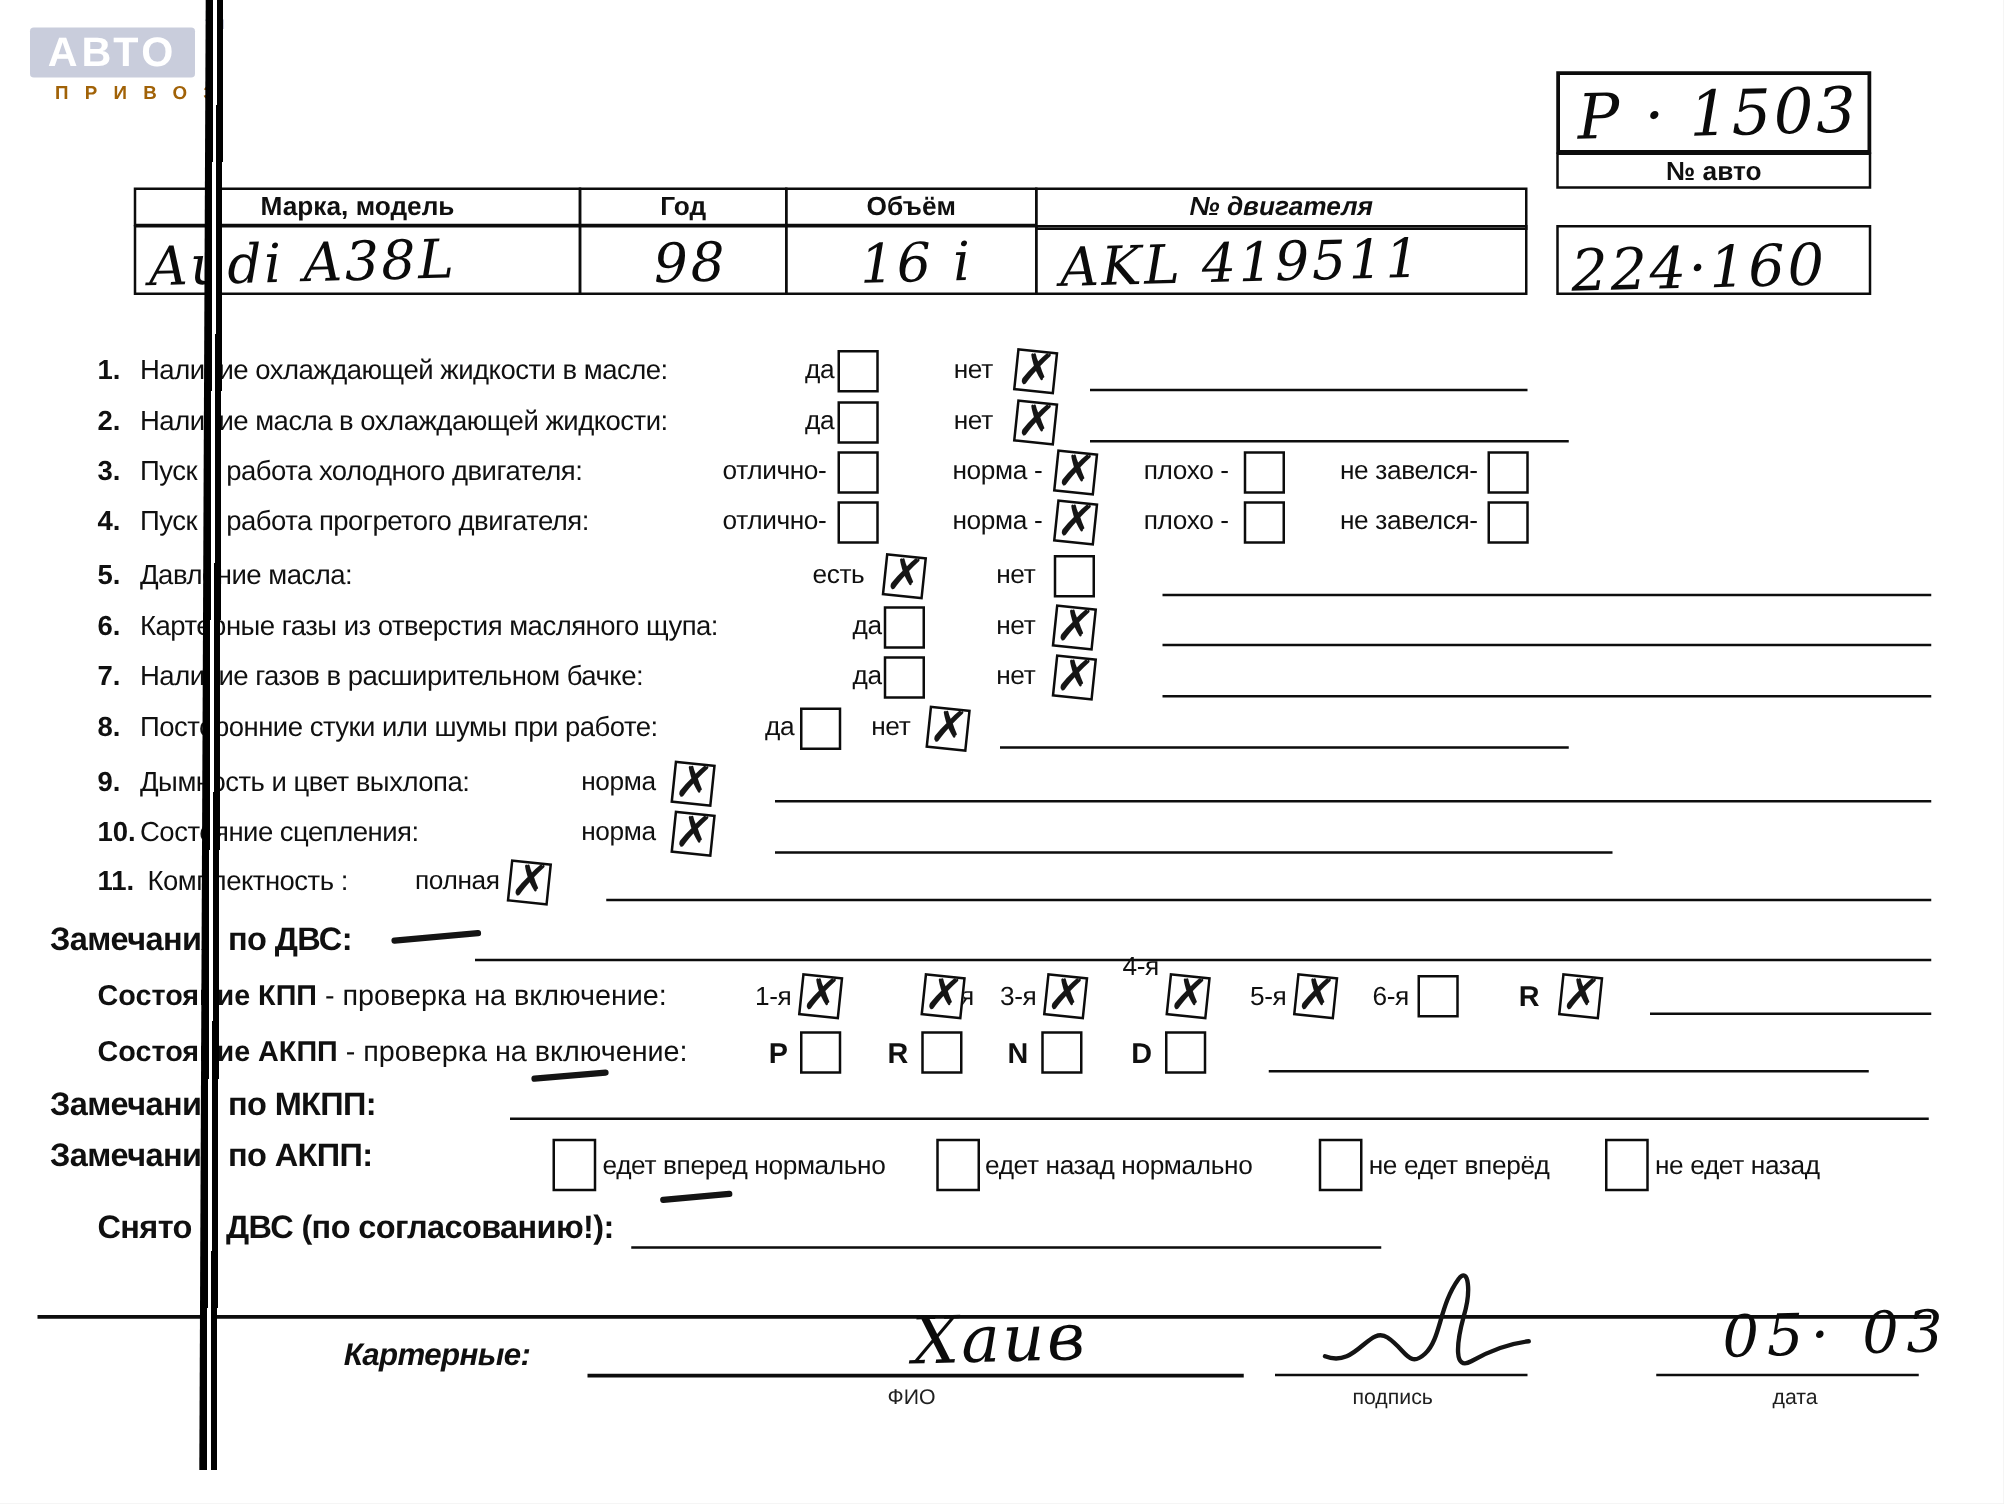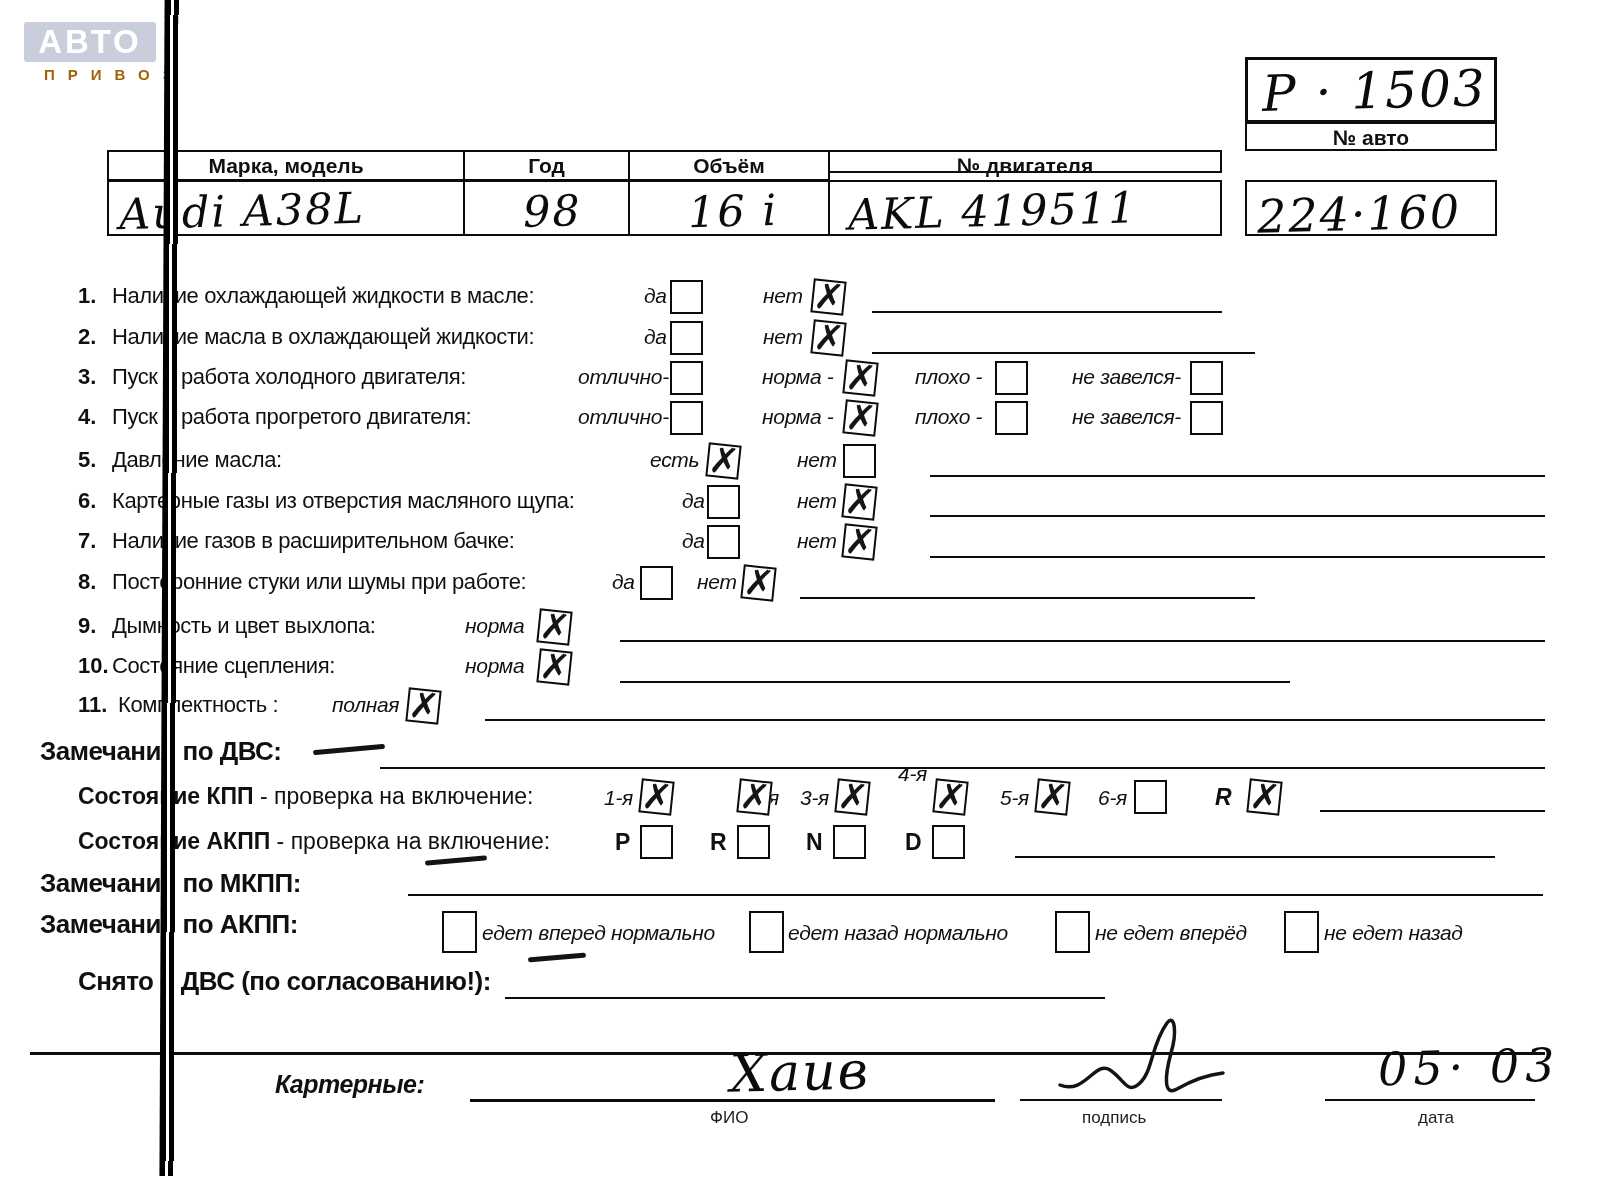--- a/index.html
+++ b/index.html
@@ -19,21 +19,21 @@
   .title{left:107px;top:80px;width:1115px;text-align:center;font-weight:bold;font-size:31px;letter-spacing:-0.5px;}
   
   .cell{position:absolute;border:2px solid #0c0c0c;box-sizing:border-box;text-align:center;}
   .cell.h{font-weight:bold;font-size:21px;line-height:28px;}
   
   .hw{position:absolute;font-family:"DejaVu Serif",serif;font-style:italic;color:#0b0b0b;
       white-space:nowrap;letter-spacing:2px;transform:rotate(-1.5deg);}
   
   .n{position:absolute;font-weight:bold;font-size:22px;}
   .q{position:absolute;font-size:22px;letter-spacing:-0.4px;white-space:nowrap;}
-  .opt{position:absolute;font-style:italic;font-size:21px;letter-spacing:-0.3px;white-space:nowrap;text-align:center;}
+  .opt{position:absolute;font-size:21px;letter-spacing:-0.3px;white-space:nowrap;text-align:center;}
   .sec{position:absolute;font-weight:bold;font-size:26px;letter-spacing:-0.5px;white-space:nowrap;}
   .mix{position:absolute;font-size:23px;white-space:nowrap;}
   .mix b{font-weight:bold;}
   .pr{position:absolute;font-weight:bold;font-size:23px;}
   .cb{position:absolute;width:33px;height:34px;border:2px solid #0c0c0c;background:#fff;
       box-sizing:border-box;text-align:center;overflow:visible;
       font-family:"DejaVu Sans",sans-serif;font-size:36px;line-height:30px;color:#151515;}
   .cb.checked{font-style:italic;transform:rotate(6deg);}
   .cb.tall{height:42px;width:35px;}
   .ln{position:absolute;height:0;border-top:2px solid #0d0d0d;}
@@ -60,21 +60,21 @@
     <span class="hw" style="left:14px;top:2px;font-size:50px;">Р · 1503</span>
   </div>
   <div class="cell h" style="left:1245px;top:122px;width:252px;height:29px;">№ авто</div>
   <div class="cell" style="left:1245px;top:180px;width:252px;height:56px;">
     <span class="hw" style="left:10px;top:5px;font-size:46px;">224·160</span>
   </div>
 
   <div class="cell h" style="left:107px;top:150px;width:358px;height:31px;">Марка, модель</div>
   <div class="cell h" style="left:463px;top:150px;width:167px;height:31px;">Год</div>
   <div class="cell h" style="left:628px;top:150px;width:202px;height:31px;">Объём</div>
-  <div class="cell h" style="left:828px;top:150px;width:394px;height:23px;">№ двигателя</div>
+  <div class="cell h" style="left:828px;top:150px;width:394px;height:34px;font-style:italic;">№ двигателя</div>
 
   <div class="cell" style="left:107px;top:180px;width:358px;height:56px;">
     <span class="hw" style="left:10px;top:4px;font-size:43px;">Audi A38L</span>
   </div>
   <div class="cell" style="left:463px;top:180px;width:167px;height:56px;">
     <span class="hw" style="left:58px;top:4px;font-size:43px;">98</span>
   </div>
   <div class="cell" style="left:628px;top:180px;width:202px;height:56px;">
     <span class="hw" style="left:58px;top:4px;font-size:43px;">16 i</span>
   </div>

